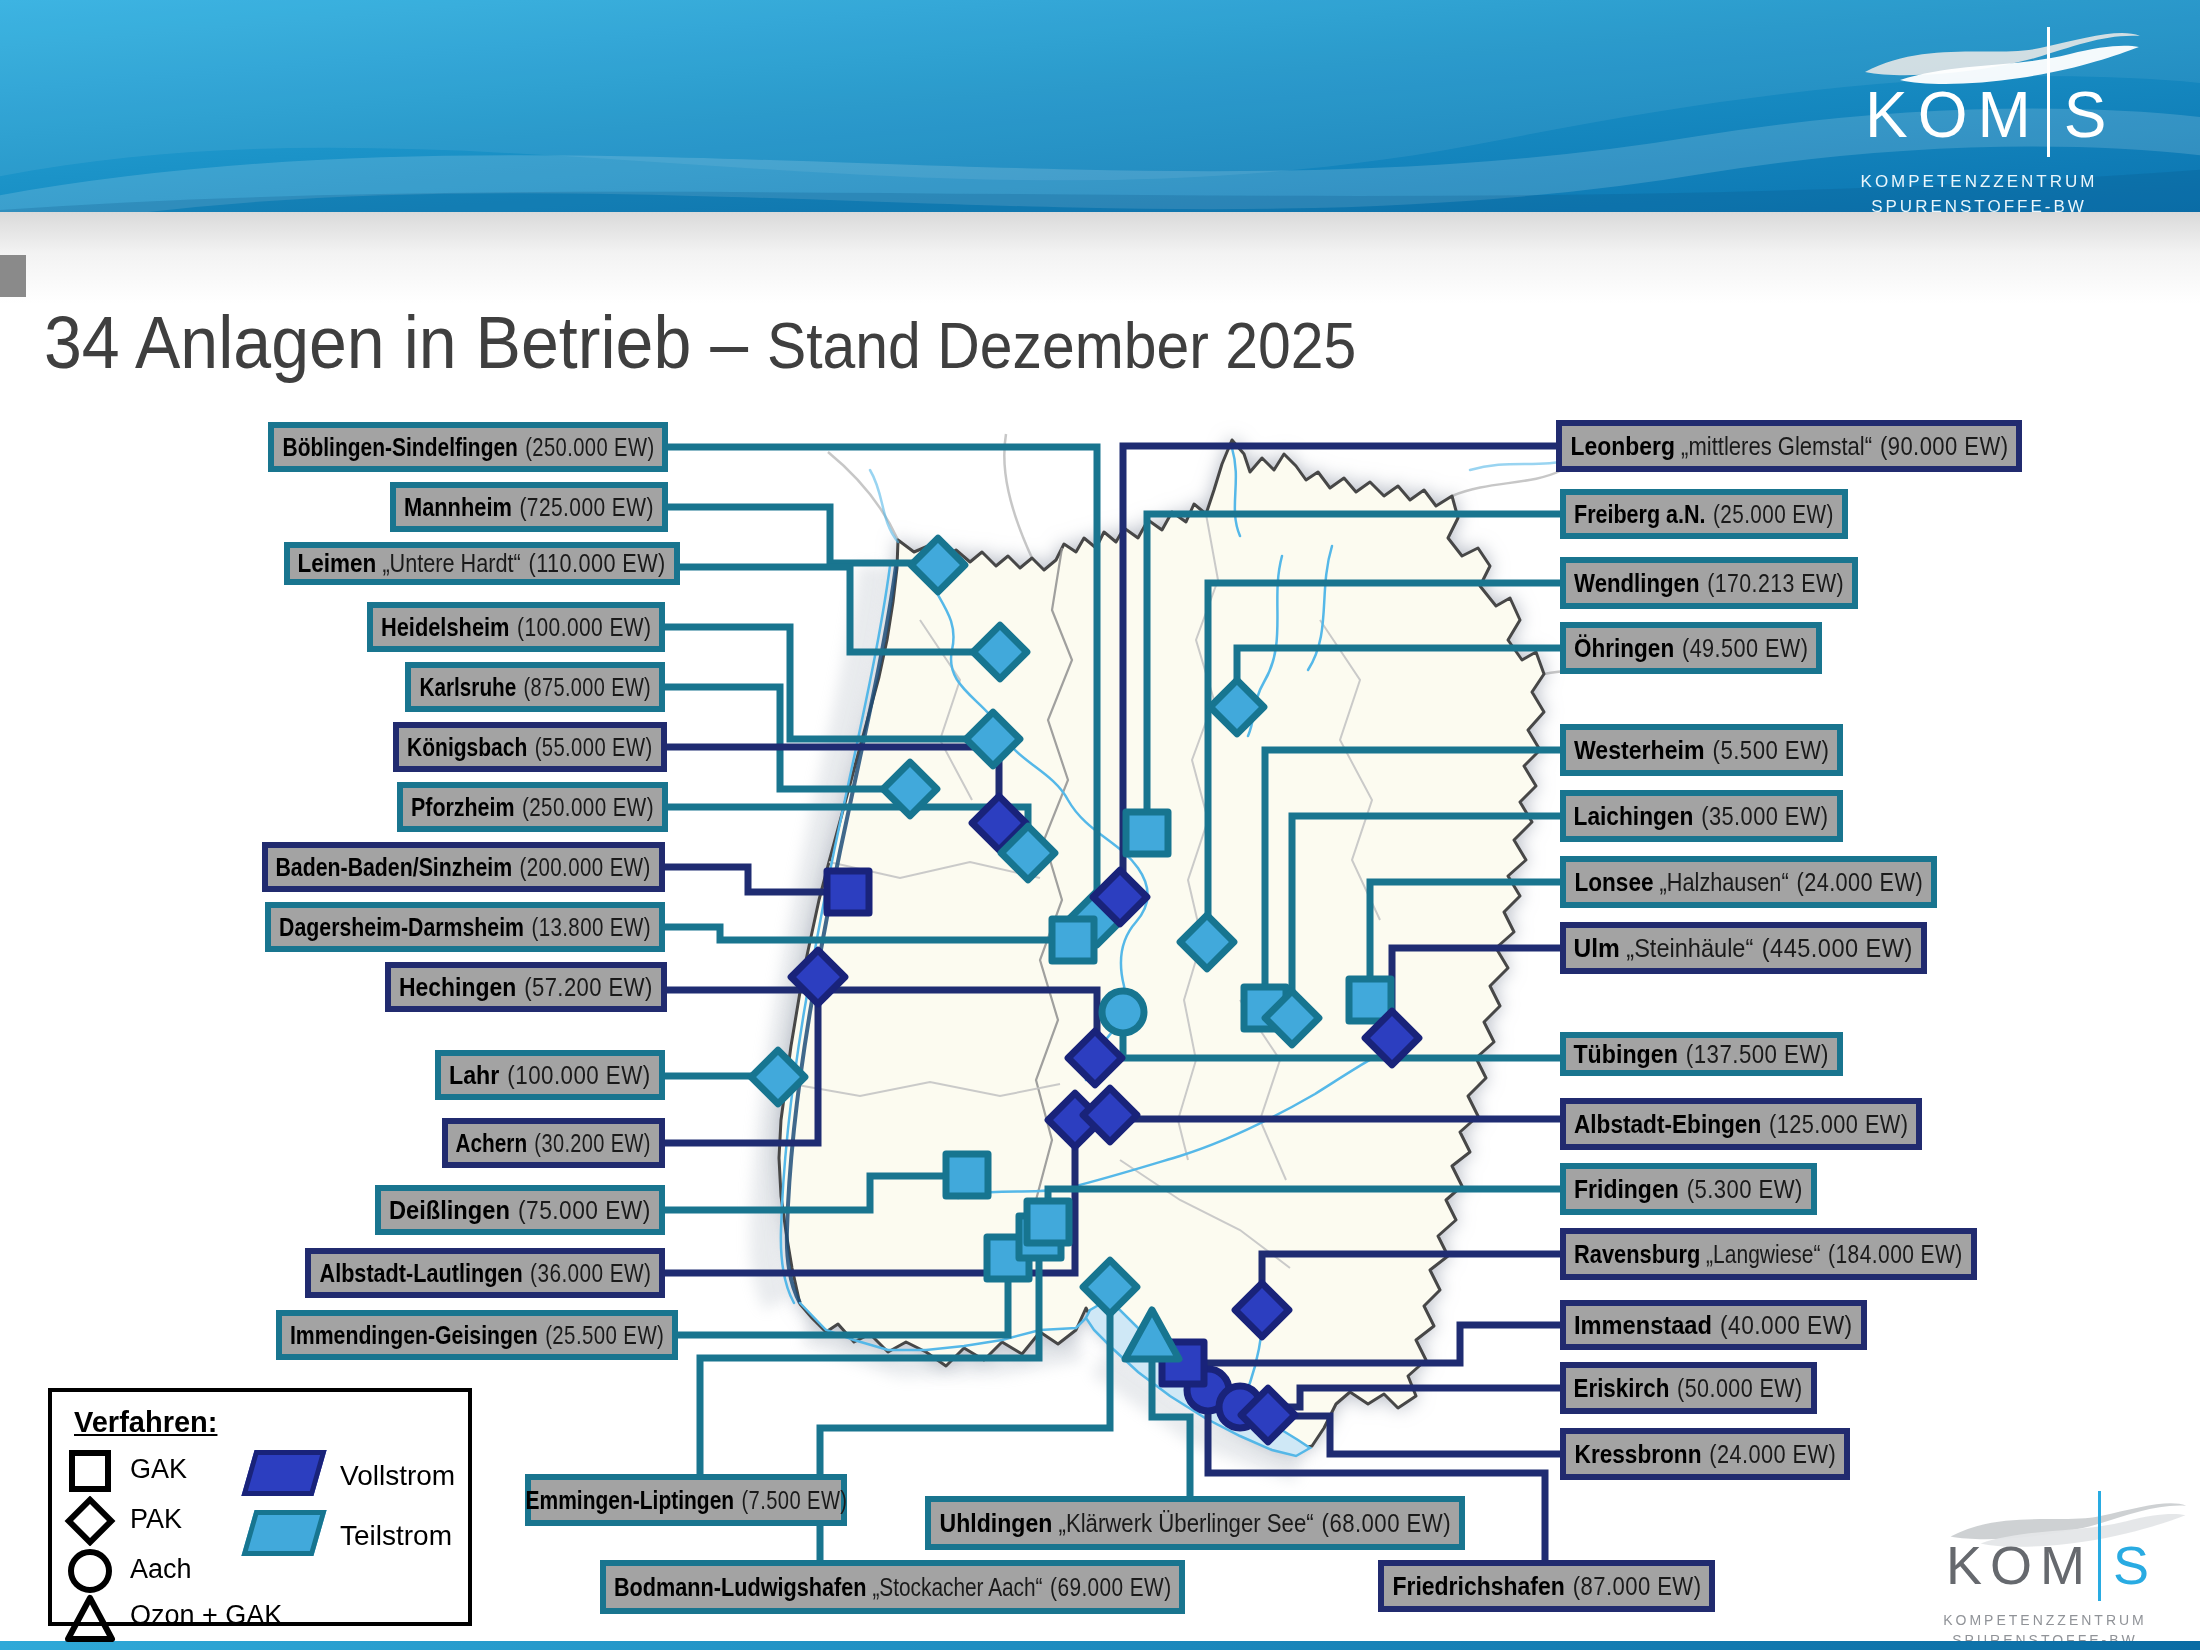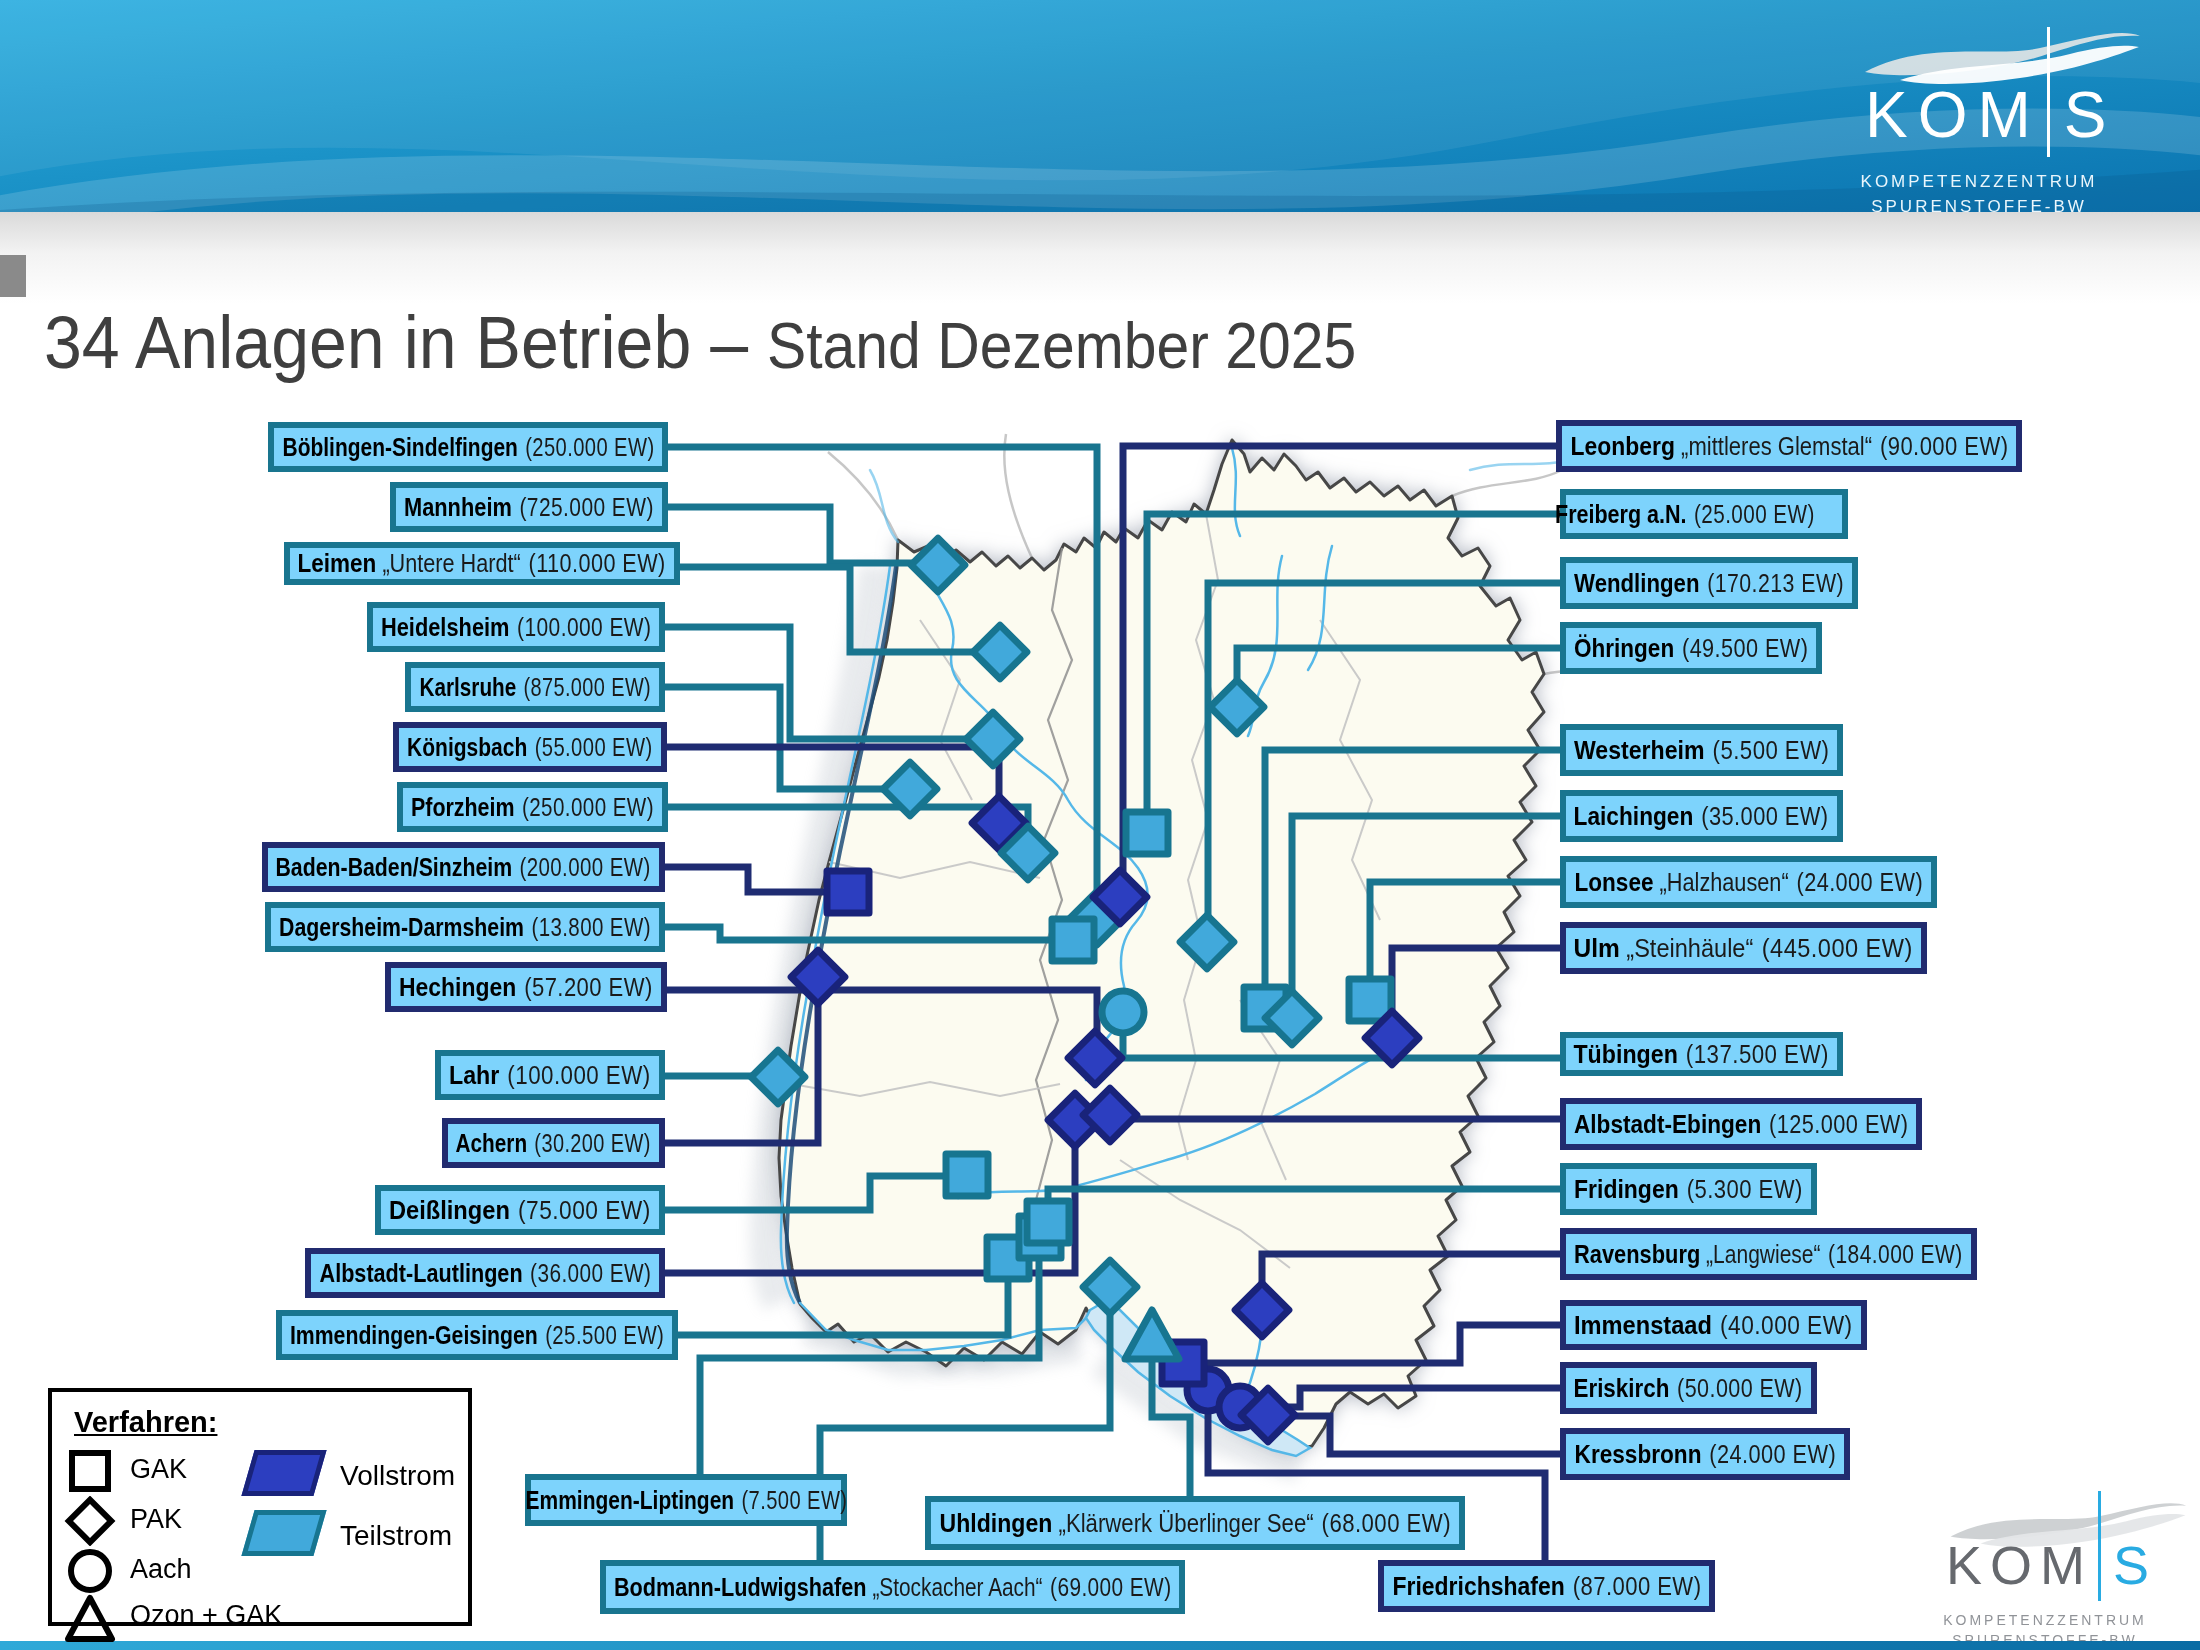--- a/index.html
+++ b/index.html
@@ -51,21 +51,21 @@
   .shade{fill:none;stroke:#A9B2BD;stroke-width:30;opacity:.26;filter:blur(7px);}
   .rhine-dark{fill:none;stroke:#1F4E79;stroke-width:4;opacity:.85;}
   .leader{fill:none;stroke-width:7;}
   .leader.navy{stroke:#1F2C72;}
   .leader.teal{stroke:#19758F;}
   .marker{stroke-width:7;stroke-linejoin:round;}
   .marker.voll{fill:#2C3EC0;stroke:#19237A;}
   .marker.teil{fill:#41A9DB;stroke:#177590;}
 
   
-  .station-box{position:absolute;background:#7dd3fc;display:flex;align-items:center;justify-content:center;
+  .station-box{position:absolute;background:#a3a3a3;display:flex;align-items:center;justify-content:center;
                white-space:nowrap;box-sizing:border-box;z-index:5;}
   .station-box.navy{border:6px solid #212B6F;}
   .station-box.teal{border:6px solid #19758F;}
   .st-text{display:flex;align-items:baseline;transform-origin:center center;}
   .st-name{font-weight:bold;color:#000;font-size:26px;}
   .st-quote{font-weight:normal;color:#1a1a1a;font-size:25px;margin-left:7px;}
   .st-quote:empty{margin-left:0;}
   .st-ew{font-weight:normal;color:#1a1a1a;font-size:25px;margin-left:9px;letter-spacing:.5px;}
 
   
@@ -333,21 +333,21 @@
       <span class="st-ew">(25.500 EW)</span>
     </div>
   </div>
       <div class="station-box navy" style="left: 1556px; top: 420px; width: 466px; height: 52px;">
     <div class="st-text" style="transform: scaleX(0.881);">
       <span class="st-name">Leonberg</span>
       <span class="st-quote">„mittleres Glemstal“</span>
       <span class="st-ew">(90.000 EW)</span>
     </div>
   </div>
-      <div class="station-box teal" style="left: 1560px; top: 489px; width: 288px; height: 50px; justify-content: flex-end;">
+      <div class="station-box teal" style="left: 1560px; top: 489px; width: 288px; height: 50px;">
     <div class="st-text" style="transform: scaleX(0.828);">
       <span class="st-name">Freiberg a.N.</span>
       <span class="st-quote"></span>
       <span class="st-ew">(25.000 EW)</span>
     </div>
   </div>
       <div class="station-box teal" style="left: 1560px; top: 557px; width: 298px; height: 52px;">
     <div class="st-text" style="transform: scaleX(0.854);">
       <span class="st-name">Wendlingen</span>
       <span class="st-quote"></span>

